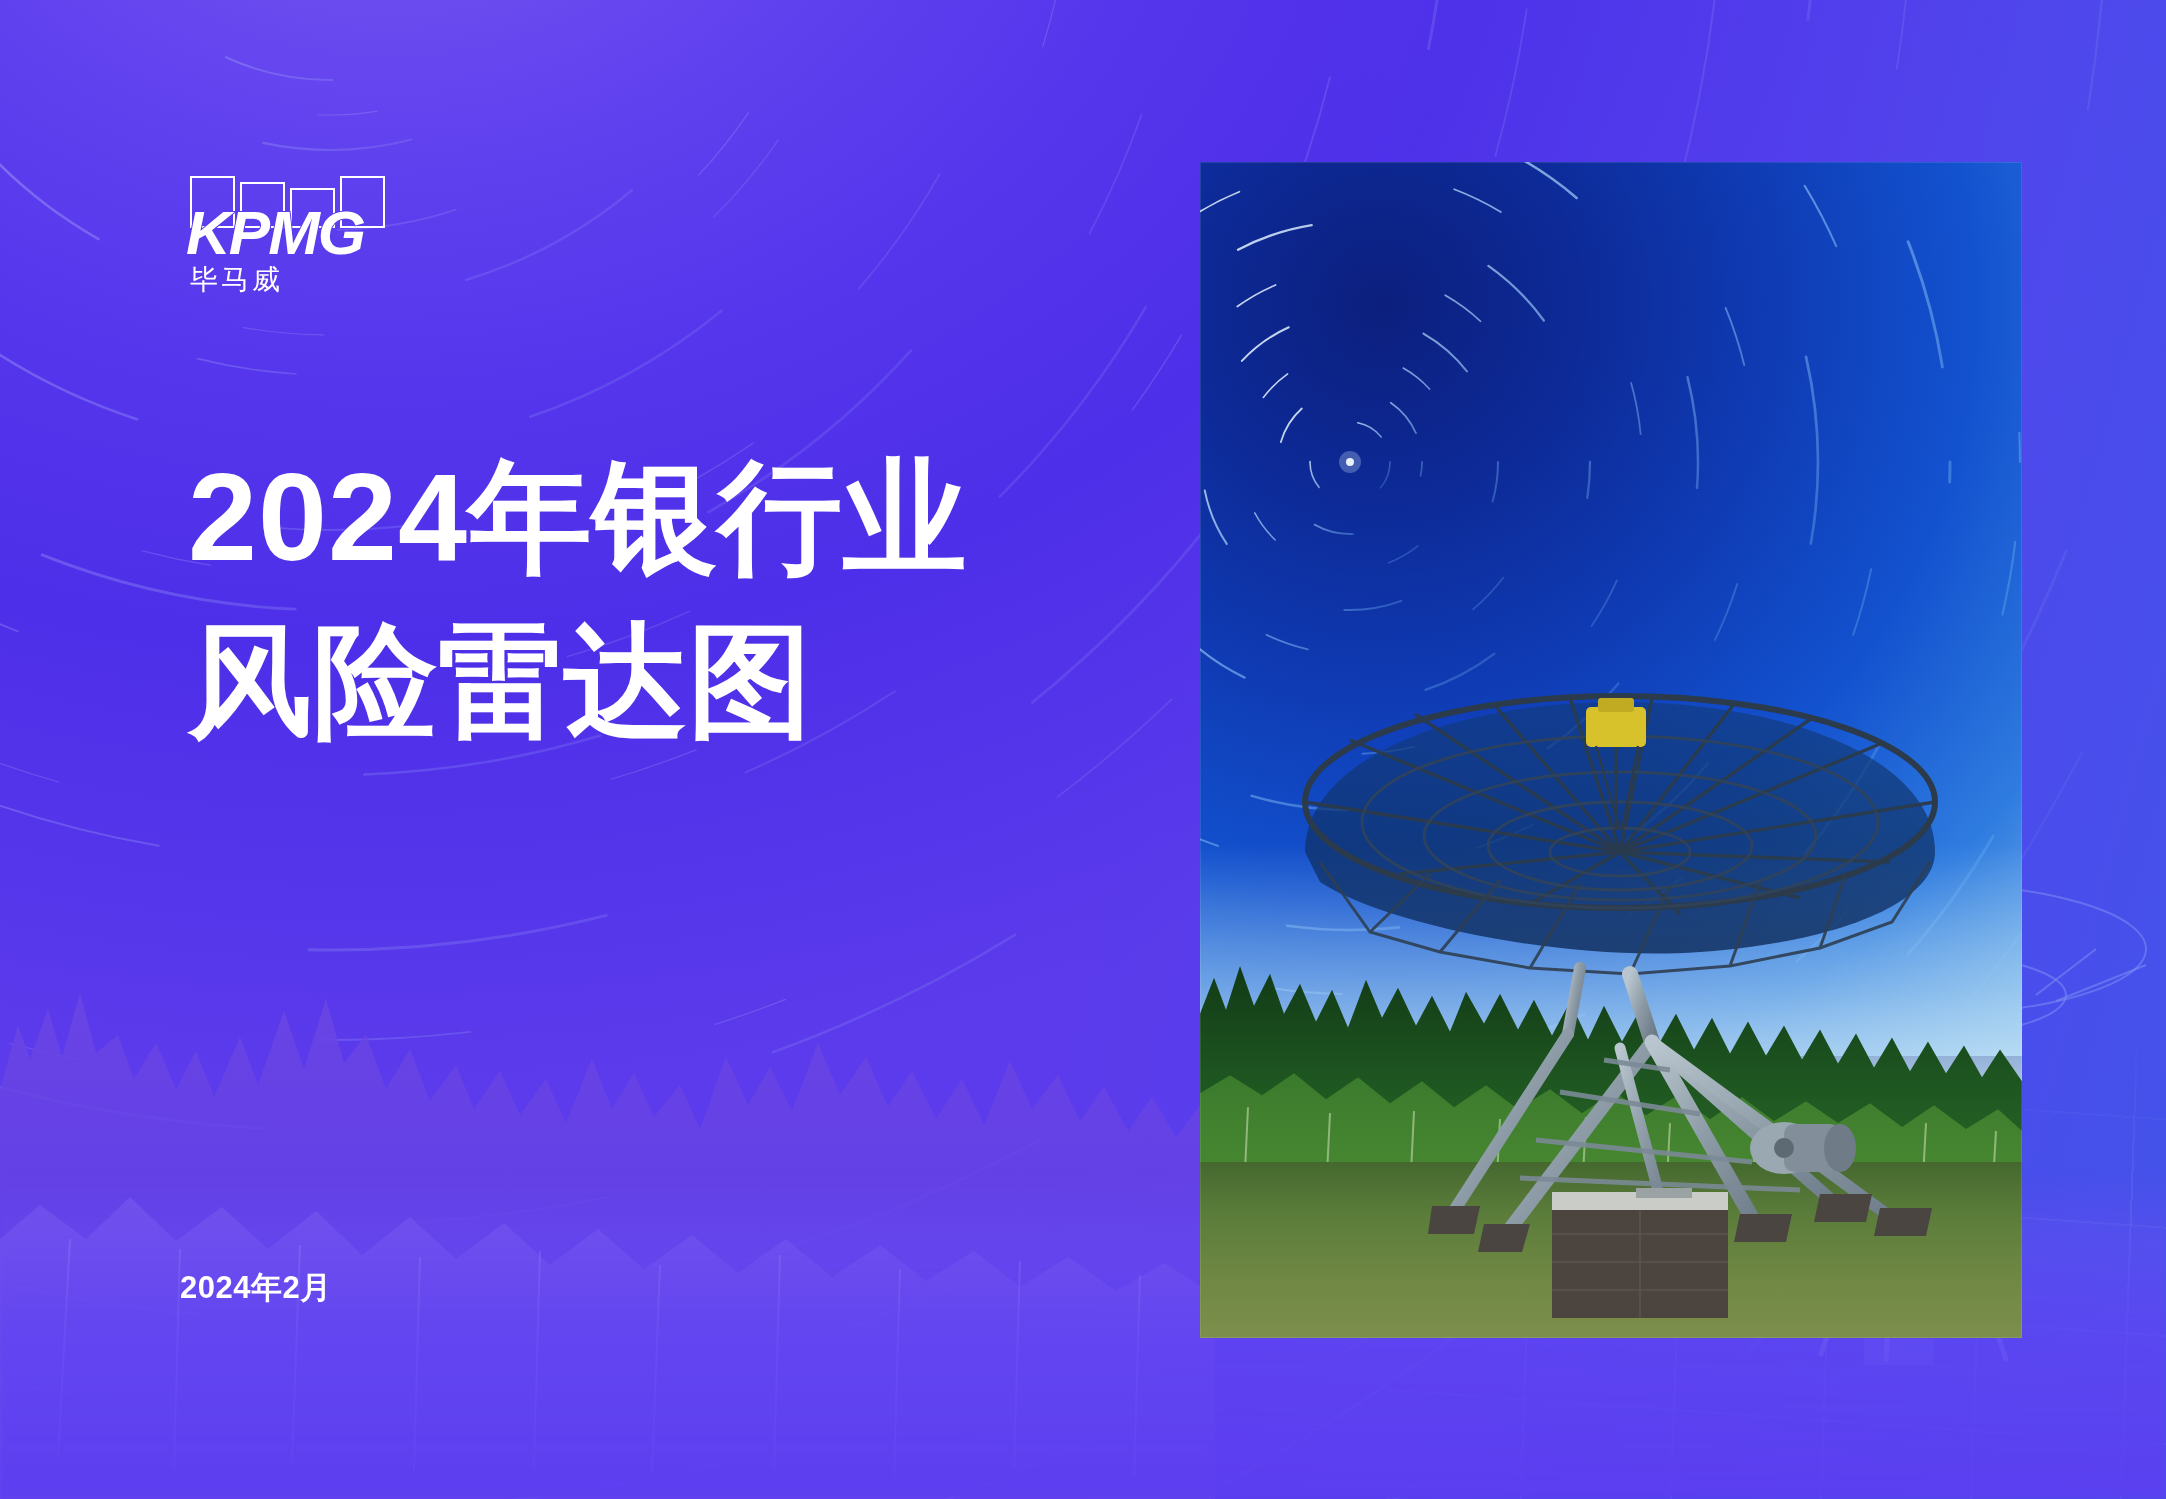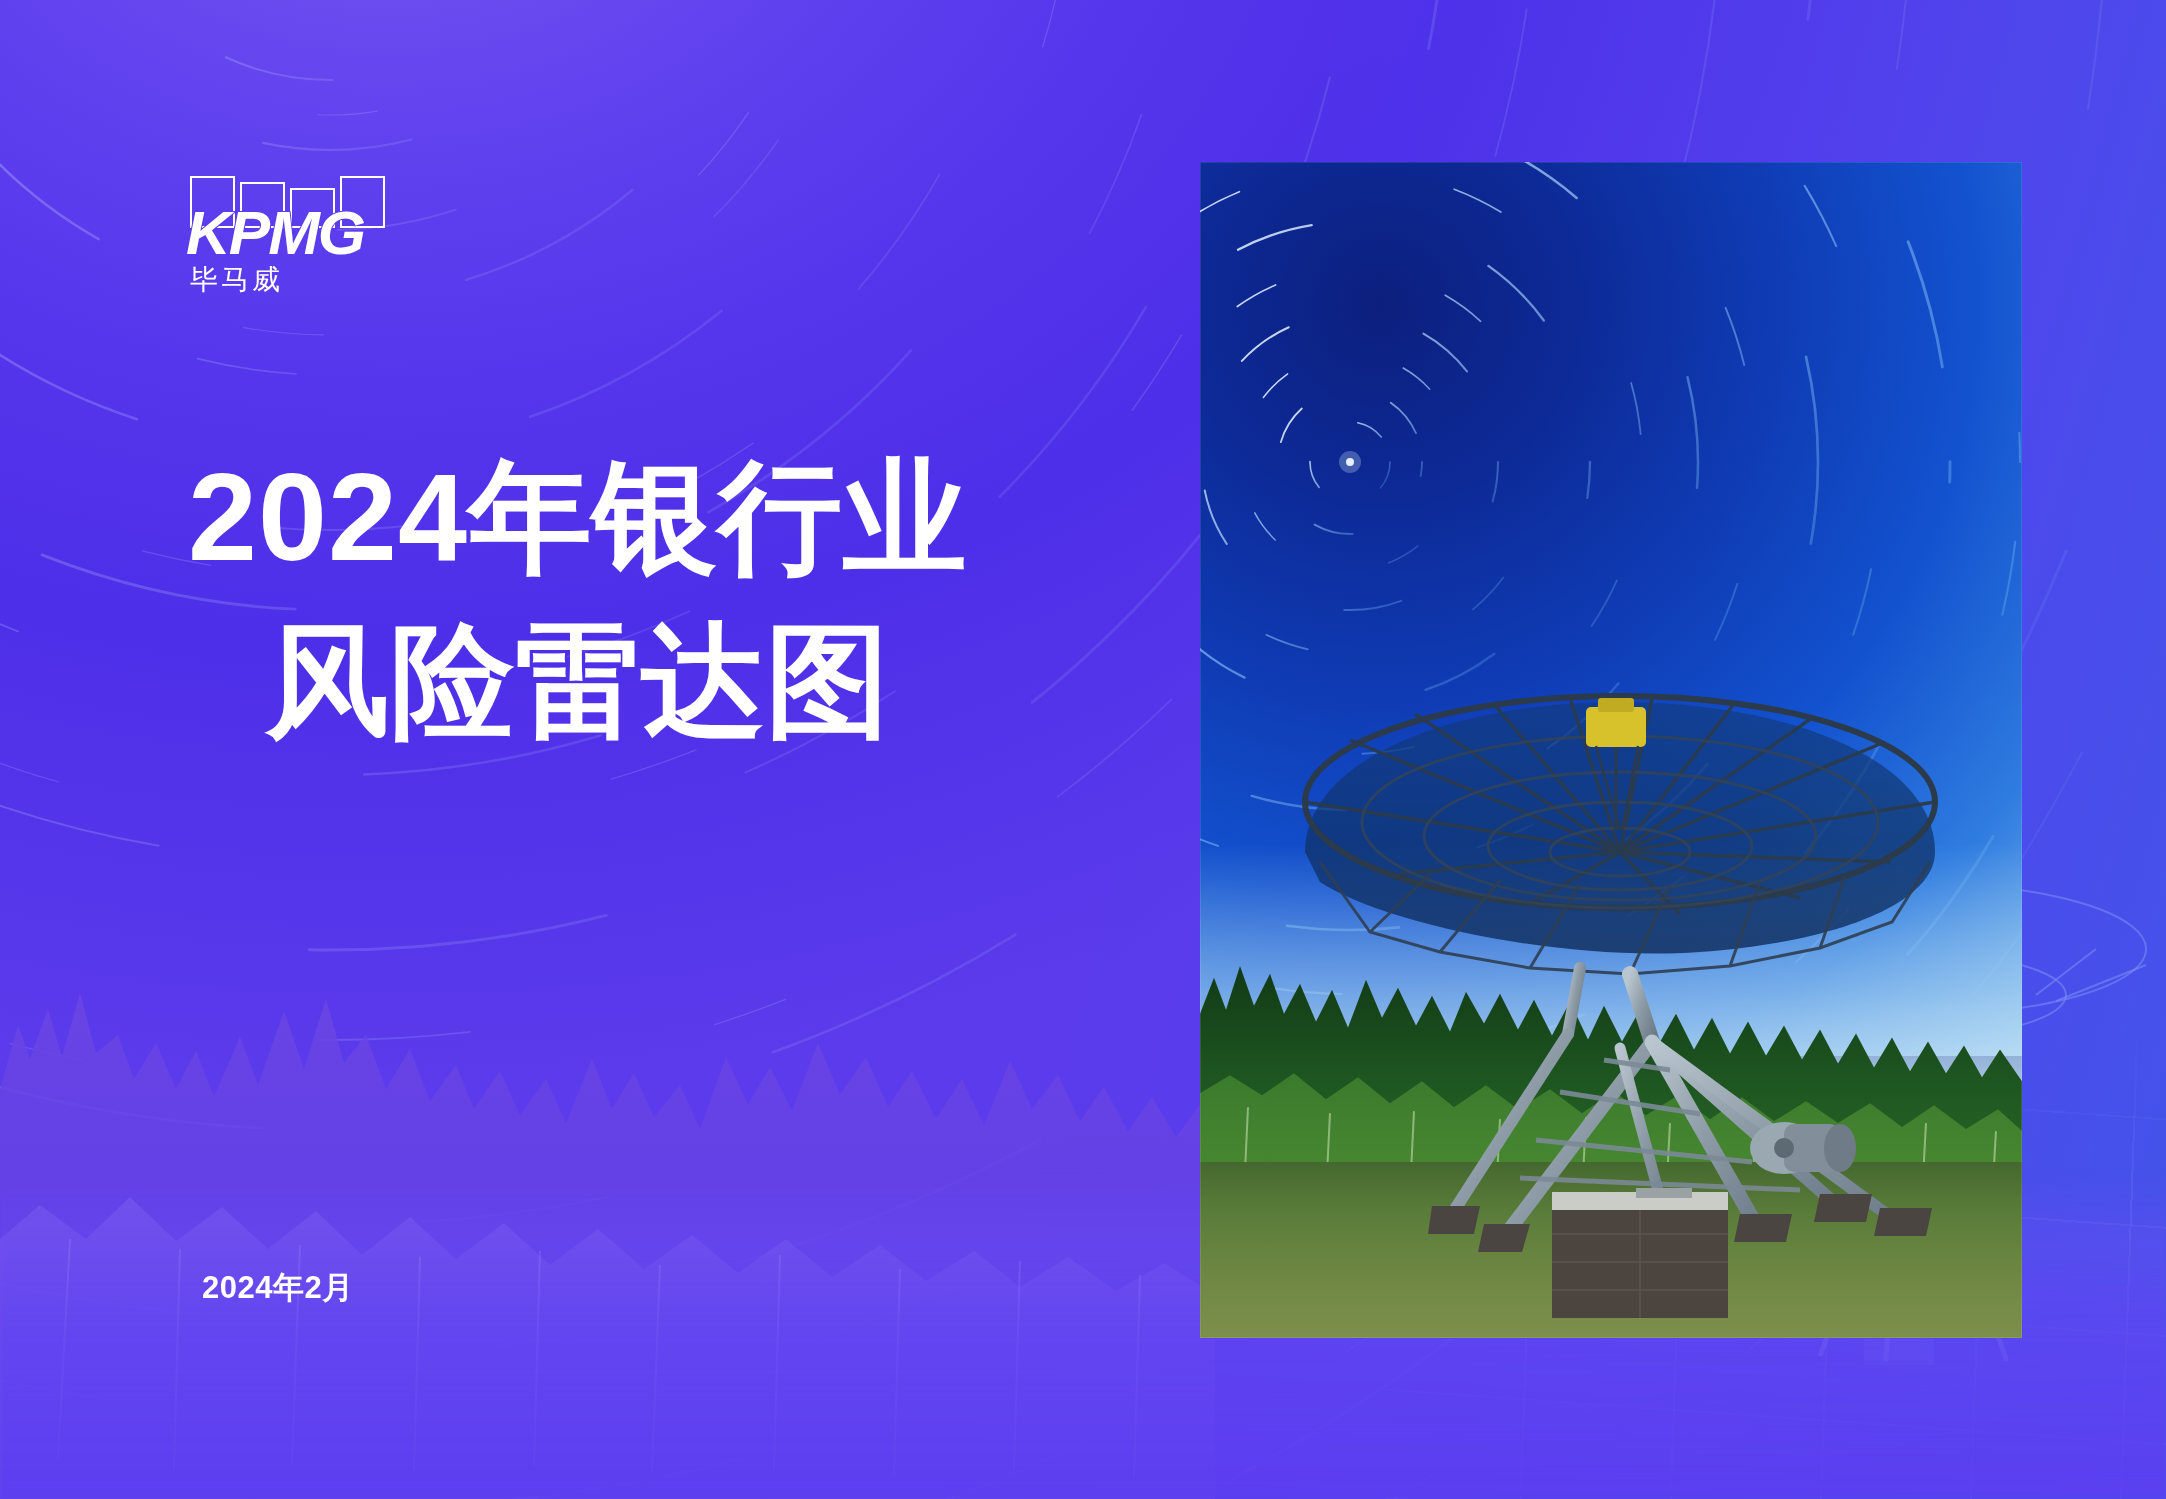--- a/index.html
+++ b/index.html
@@ -138,34 +138,33 @@
     letter-spacing: 3px;
     line-height: 1;
   }
 
   
   .headline {
     position: absolute;
     left: 188px;
     top: 436px;
     color: #ffffff;
-    text-align: center;
   }
   .headline .ln {
     font-size: 124px;
     font-weight: 800;
     line-height: 1.32;
     letter-spacing: 1px;
     white-space: nowrap;
   }
 
   
   .date {
     position: absolute;
-    left: 202px;
+    left: 180px;
     top: 1267px;
     font-size: 31px;
     font-weight: 700;
     color: #ffffff;
     letter-spacing: 0.5px;
   }
 
   
   .photo {
     position: absolute;

